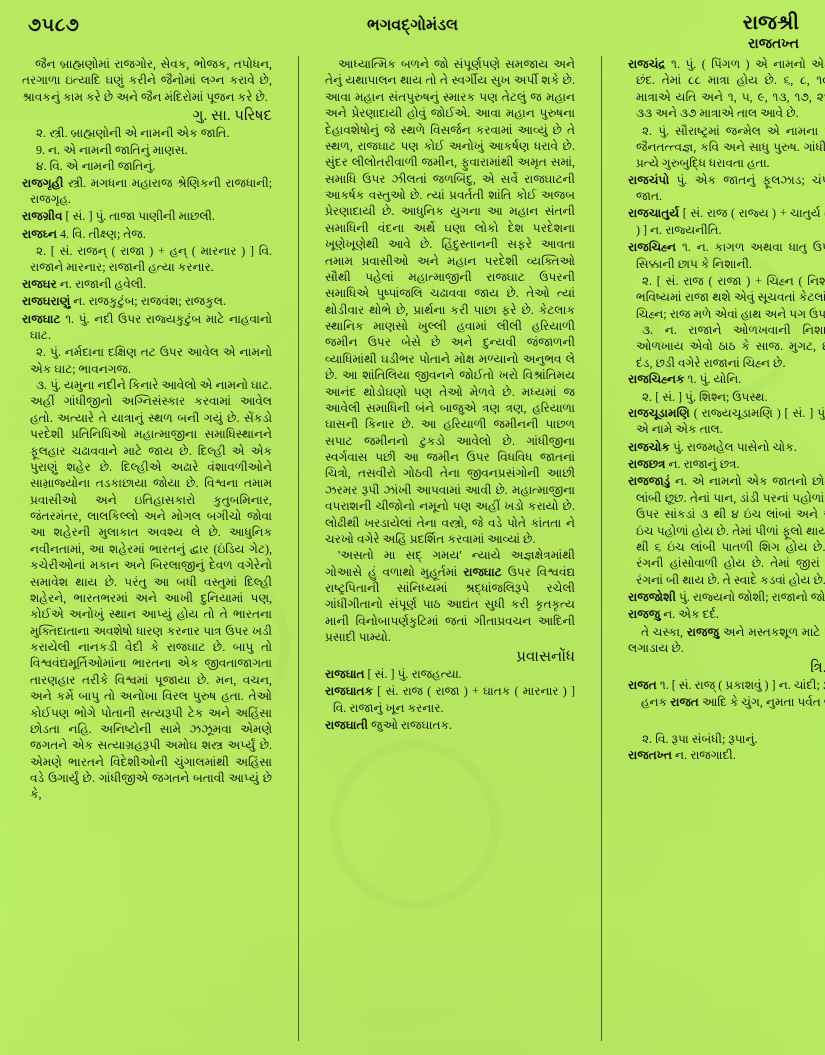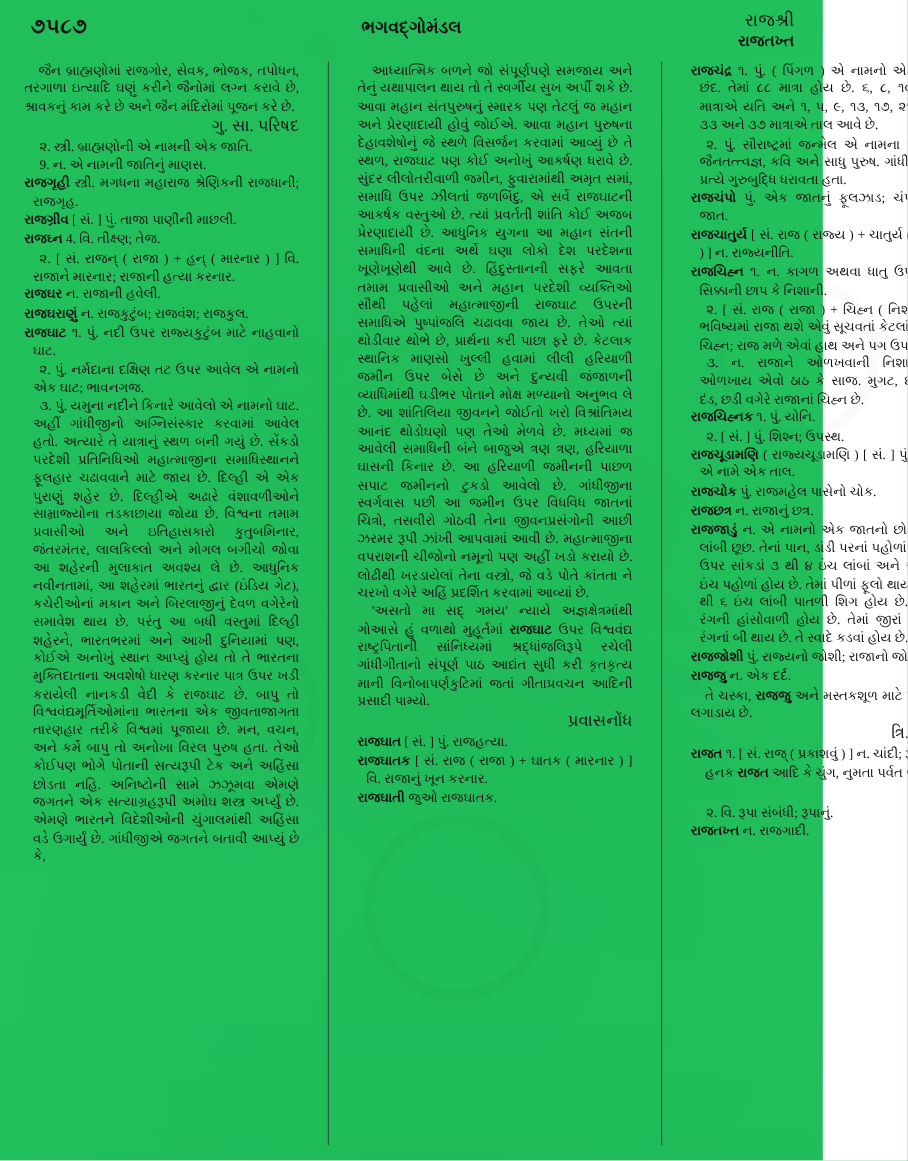--- a/index.html
+++ b/index.html
@@ -13,23 +13,23 @@
     font-family: "Liberation Serif", "DejaVu Serif", serif;
     color: #111111;
     position: relative;
     overflow: hidden;
   }
 
   
   #page {
     position: absolute;
     inset: 0;
-    width: 748px;
+    width: 825px;
     height: 1055px;
-    background: #22c55e;
+    background: #bef264;
   }
 
   
   #paper-texture {
     position: absolute;
     inset: 0;
     pointer-events: none;
     background:
       radial-gradient(circle at 12% 18%, rgba(0,0,0,0.028) 0 18%, rgba(0,0,0,0) 60%),
       radial-gradient(circle at 86% 30%, rgba(0,0,0,0.025) 0 16%, rgba(0,0,0,0) 62%),
@@ -69,22 +69,22 @@
     font-size: 16px;
     font-weight: 700;
   }
   #running-head-block {
     position: absolute;
     right: 26px; top: 0px;
     text-align: right;
     line-height: 1.25;
   }
   #running-head-primary {
-    font-size: 16px;
-    font-weight: 400;
+    font-size: 20px;
+    font-weight: 700;
   }
   #running-head-secondary {
     font-size: 14px;
     font-weight: 700;
   }
 
   
   #columns {
     position: absolute;
     left: 22px;
@@ -158,20 +158,21 @@
       <div id="running-head-secondary">રાજતખ્ત</div>
     </div>
   </div>
 
   <div id="columns">
     <div class="column" id="column-left">
         <p class="para">જૈન બ્રાહ્મણોમાં રાજગોર, સેવક, ભોજક, તપોધન, તરગાળા ઇત્યાદિ ઘણું કરીને જૈનોમાં લગ્ન કરાવે છે, શ્રાવકનું કામ કરે છે અને જૈન મંદિરોમાં પૂજન કરે છે.</p>
         <p class="citation">ગુ. સા. પરિષદ</p>
         <p class="sense">૨. સ્ત્રી. બ્રાહ્મણોની એ નામની એક જાતિ.</p>
         <p class="sense">9. ન. એ નામની જાતિનું માણસ.</p>
+        <p class="sense">૪. વિ. એ નામની જાતિનું.</p>
         <p class="entry hanging"><span class="headword">રાજગૃહી</span><span> સ્ત્રી. મગધના મહારાજ શ્રેણિકની રાજધાની; રાજગૃહ.</span></p>
         <p class="entry hanging"><span class="headword">રાજગ્રીવ</span><span> [ સં. ] પું. તાજા પાણીની માછલી.</span></p>
         <p class="entry hanging"><span class="headword">રાજઘ્ન</span><span> 4. વિ. તીક્ષ્ણ; તેજ.</span></p>
         <p class="sense">૨. [ સં. રાજન્ ( રાજા ) + હન્ ( મારનાર ) ] વિ. રાજાને મારનાર; રાજાની હત્યા કરનાર.</p>
         <p class="entry hanging"><span class="headword">રાજઘર</span><span> ન. રાજાની હવેલી.</span></p>
         <p class="entry hanging"><span class="headword">રાજઘરાણું</span><span> ન. રાજકુટુંબ; રાજવંશ; રાજકુલ.</span></p>
         <p class="entry hanging"><span class="headword">રાજઘાટ</span><span> ૧. પું. નદી ઉપર રાજ્યકુટુંબ માટે નાહવાનો ઘાટ.</span></p>
         <p class="sense">૨. પું. નર્મદાના દક્ષિણ તટ ઉપર આવેલ એ નામનો એક ઘાટ; ભાવનગજ.</p>
         <p class="sense">૩. પું. યમુના નદીને કિનારે આવેલો એ નામનો ઘાટ. અહીં ગાંધીજીનો અગ્નિસંસ્કાર કરવામાં આવેલ હતો. અત્યારે તે યાત્રાનું સ્થળ બની ગયું છે. સેંકડો પરદેશી પ્રતિનિધિઓ મહાત્માજીના સમાધિસ્થાનને ફૂલહાર ચઢાવવાને માટે જાય છે. દિલ્હી એ એક પુરાણું શહેર છે. દિલ્હીએ અઢારે વંશાવળીઓને સામ્રાજ્યોના તડકાછાયા જોયા છે. વિશ્વના તમામ પ્રવાસીઓ અને ઇતિહાસકારો કુતુબમિનાર, જંતરમંતર, લાલકિલ્લો અને મોગલ બગીચો જોવા આ શહેરની મુલાકાત અવશ્ય લે છે. આધુનિક નવીનતામાં, આ શહેરમાં ભારતનું દ્વાર (ઇંડિય ગેટ), કચેરીઓનાં મકાન અને બિરલાજીનું દેવળ વગેરેનો સમાવેશ થાય છે. પરંતુ આ બધી વસ્તુમાં દિલ્હી શહેરને, ભારતભરમાં અને આખી દુનિયામાં પણ, કોઈએ અનોખું સ્થાન આપ્યું હોય તો તે ભારતના મુક્તિદાતાના અવશેષો ધારણ કરનાર પાત્ર ઉપર ખડી કરાયેલી નાનકડી વેદી કે રાજઘાટ છે. બાપુ તો વિશ્વવંદ્યમૂર્તિઓમાંના ભારતના એક જીવતાજાગતા તારણહાર તરીકે વિશ્વમાં પૂજાયા છે. મન, વચન, અને કર્મે બાપુ તો અનોખા વિરલ પુરુષ હતા. તેઓ કોઈપણ ભોગે પોતાની સત્યરૂપી ટેક અને અહિંસા છોડતા નહિ. અનિષ્ટોની સામે ઝઝૂમવા એમણે જગતને એક સત્યાગ્રહરૂપી અમોઘ શસ્ત્ર અર્પ્યું છે. એમણે ભારતને વિદેશીઓની ચુંગાલમાંથી અહિંસા વડે ઉગાર્યું છે. ગાંધીજીએ જગતને બતાવી આપ્યું છે કે,</p>
       </div>

